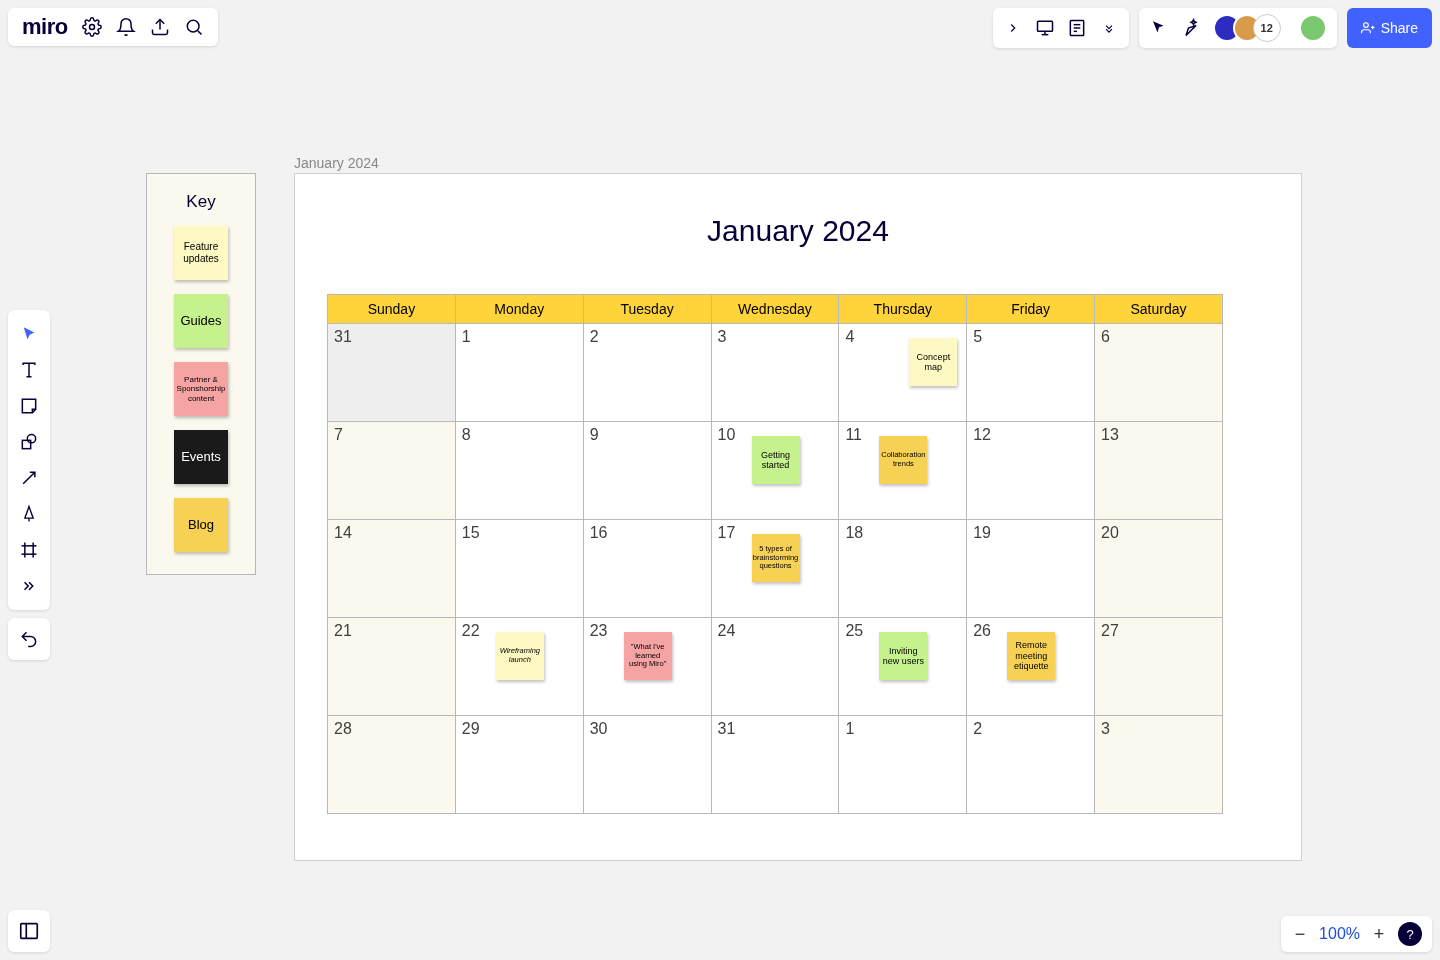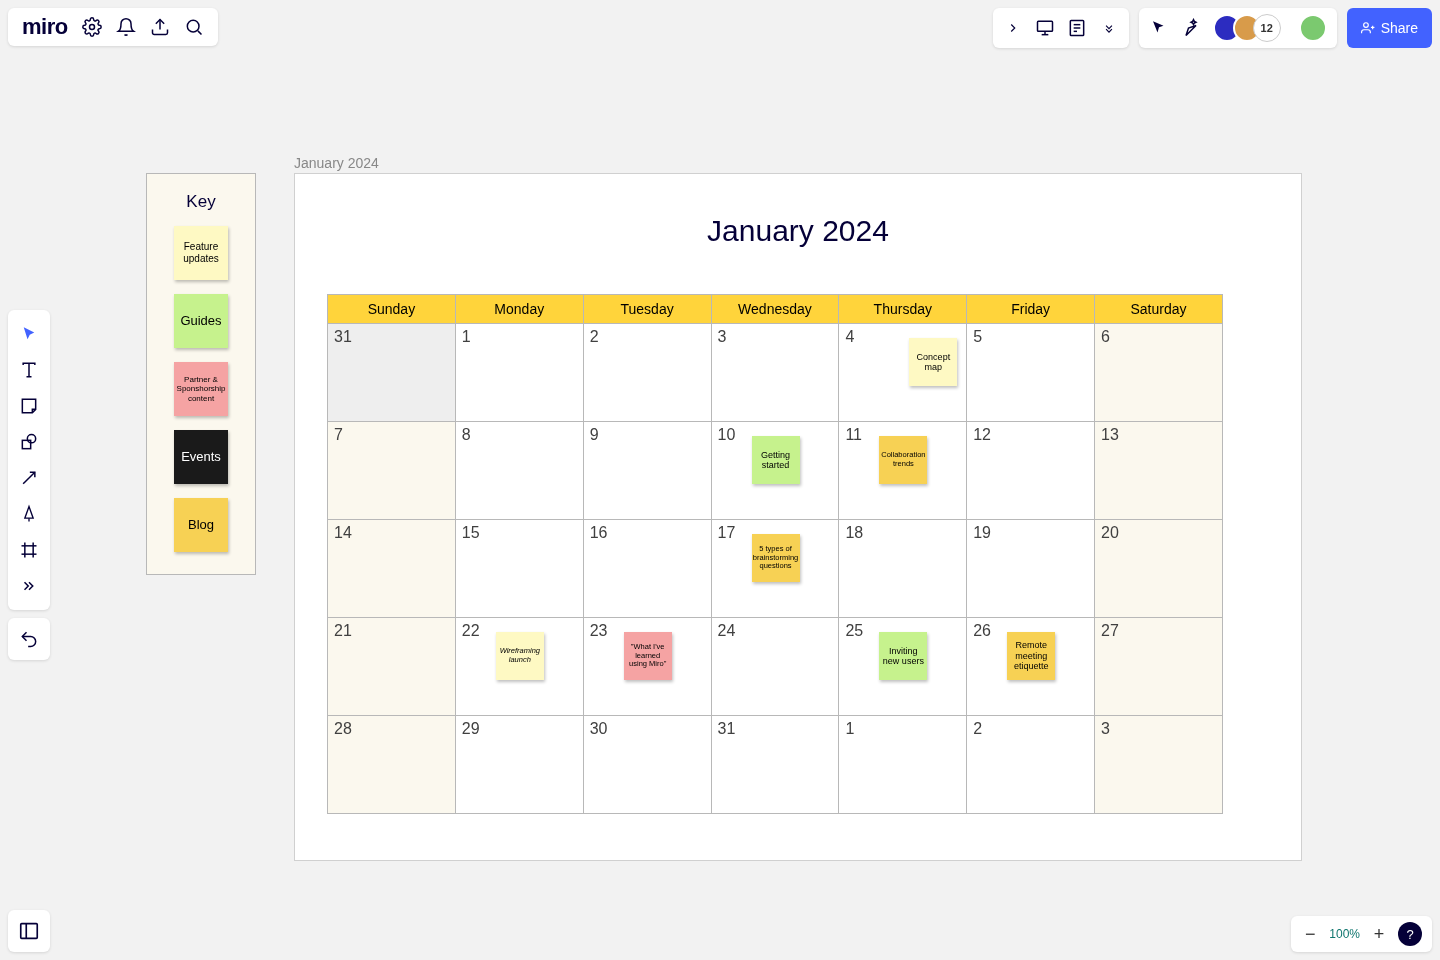--- a/index.html
+++ b/index.html
@@ -55,21 +55,21 @@
     width:42px; height:42px; display:flex; align-items:center; justify-content:center; cursor:pointer;
   }
 
   
   .bottom-right {
     position:absolute; right:8px; bottom:8px;
     background:#fff; border-radius:6px; box-shadow:0 1px 3px rgba(0,0,0,0.12);
     display:flex; align-items:center; gap:10px; padding:6px 10px; height:36px;
   }
   .zoom-btn { width:18px; height:18px; display:flex; align-items:center; justify-content:center; cursor:pointer; font-size:18px; color:#333; }
-  .zoom-val { font-size:12px; color:#0f766e; }
+  .zoom-val { font-size:16px; color:#1d4ed8; }
   .help-btn { width:24px; height:24px; border-radius:50%; background:#050038; color:#fff; display:flex; align-items:center; justify-content:center; font-size:13px; cursor:pointer; }
 
   
   .frame-label { position:absolute; left:294px; top:155px; font-size:14px; color:#888; }
   .calendar-frame {
     position:absolute; left:294px; top:173px; width:1008px; height:688px;
     background:#fff; border:1px solid #d0d0d0;
   }
   .calendar-title { text-align:center; font-size:30px; font-weight:400; color:#050038; margin-top:40px; }
   .calendar-table {

